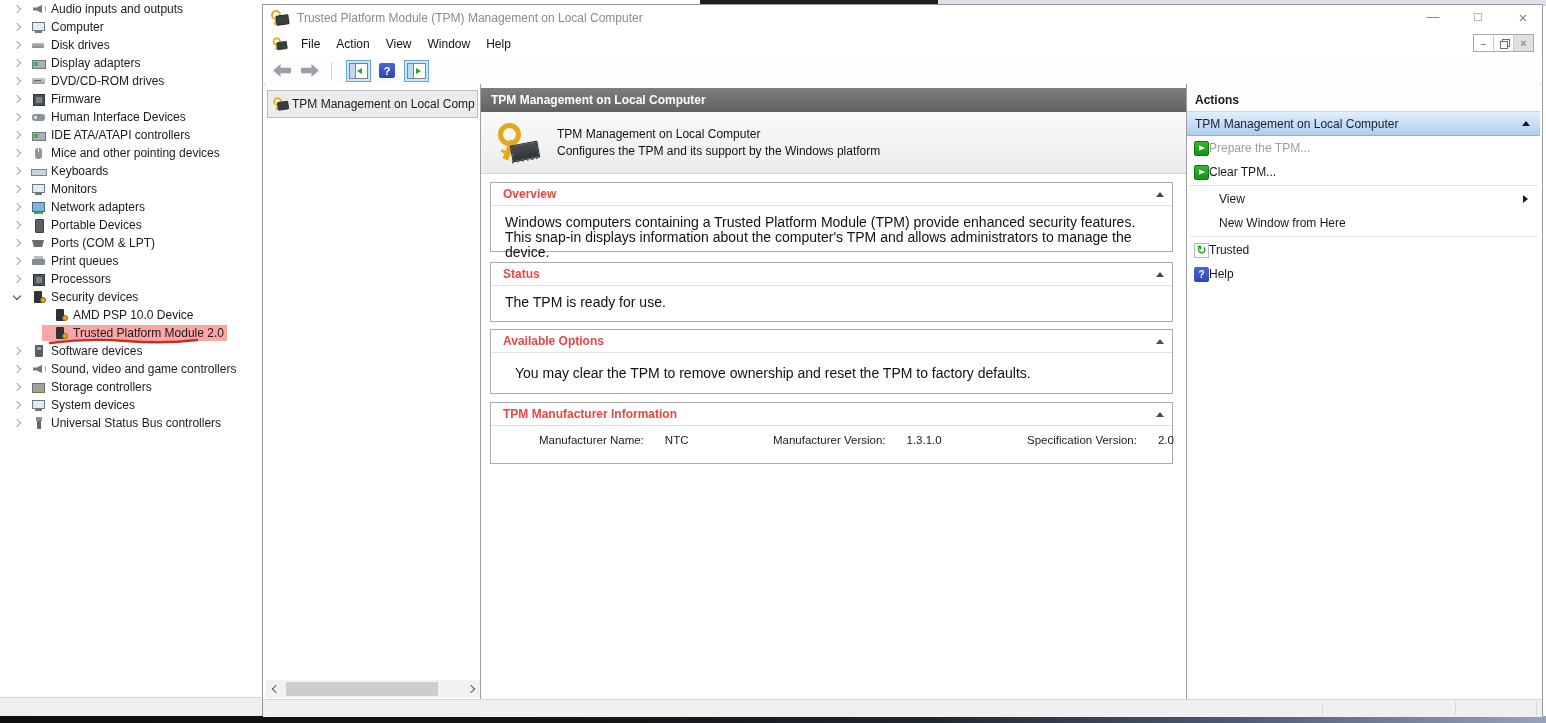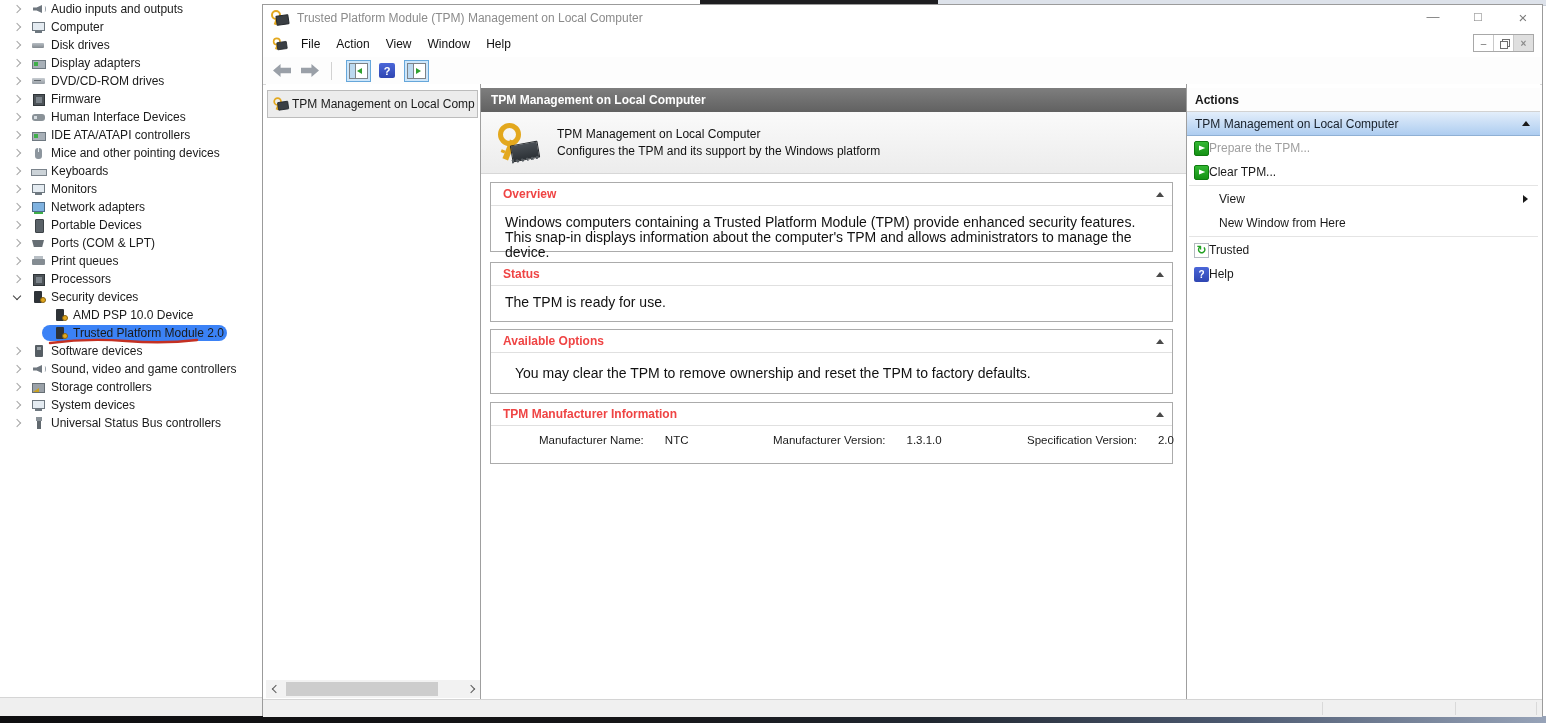--- a/index.html
+++ b/index.html
@@ -15,21 +15,21 @@
   #dm-statusbar{left:0;top:697px;width:262px;height:19px;background:#efefef;border-top:1px solid #d5d5d5;}
 
   
   #dm-tree{left:0;top:0;width:262px;height:668px;background:#fff;overflow:hidden;}
   .dm-row{position:relative;display:flex;align-items:center;height:18px;cursor:default;}
   .dm-row .chev{flex:0 0 auto;margin-left:14px;width:5px;height:5px;
     border-right:1.4px solid #a6a6a6;border-top:1.4px solid #a6a6a6;transform:rotate(45deg);}
   .dm-row .chev.exp{border-color:#3f3f3f;transform:rotate(135deg);margin-top:-2px;}
   .dm-row .chev.none{visibility:hidden;}
   .dm-row .hl-wrap{display:flex;align-items:center;padding:1px 3px 1px 2px;}
-  .dm-row .hl-wrap.hl{background:#3b82f6;border-radius:8px;}
+  .dm-row .hl-wrap.hl{background:#fca5a5;}
   .dm-row .dmi{margin:0 4px 0 9px;}
   .dm-row.child .chev{margin-left:36px;}
   .dm-label{white-space:nowrap;color:#1a1a1a;}
   .scribble{position:absolute;left:48px;bottom:-4px;pointer-events:none;}
 
   
   .dmi{position:relative;width:16px;height:14px;display:inline-block;flex:0 0 16px;}
   .dmi::before,.dmi::after{content:"";position:absolute;}
   .i-speaker::before{left:2px;top:3px;width:9px;height:8px;background:#707880;
      clip-path:polygon(0 30%,40% 30%,100% 0,100% 100%,40% 70%,0 70%);}

